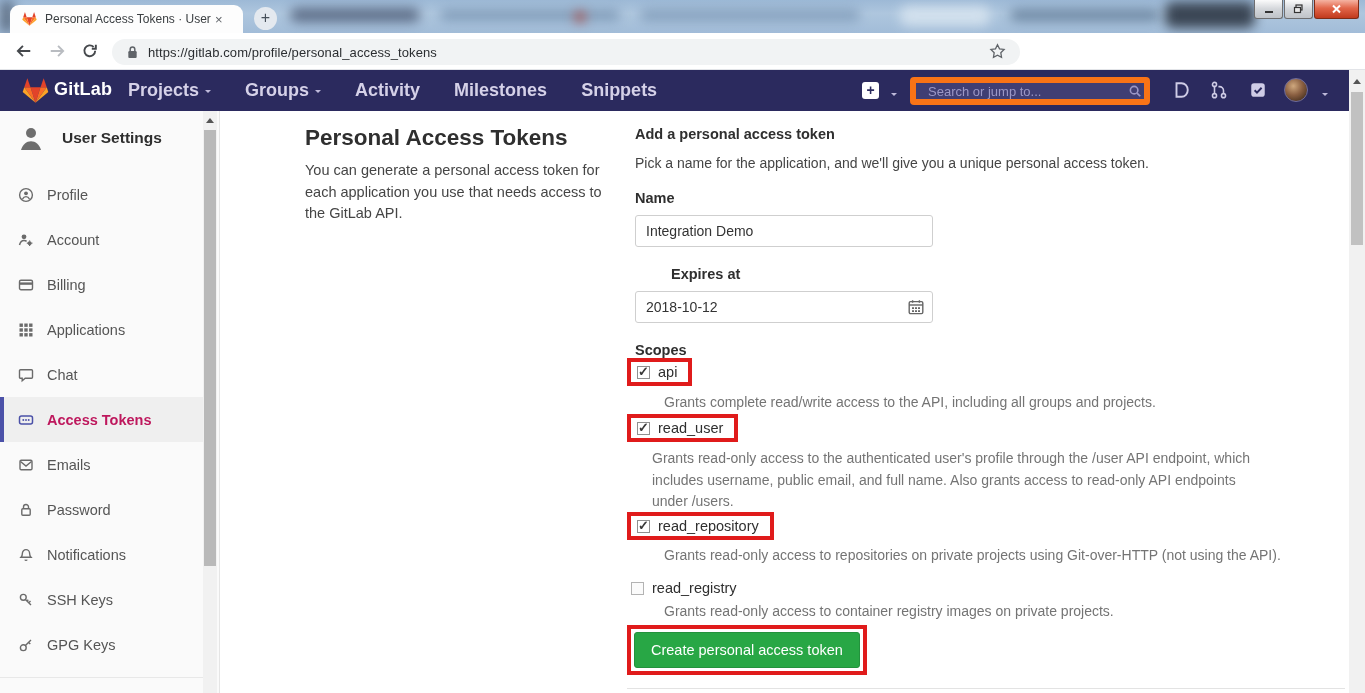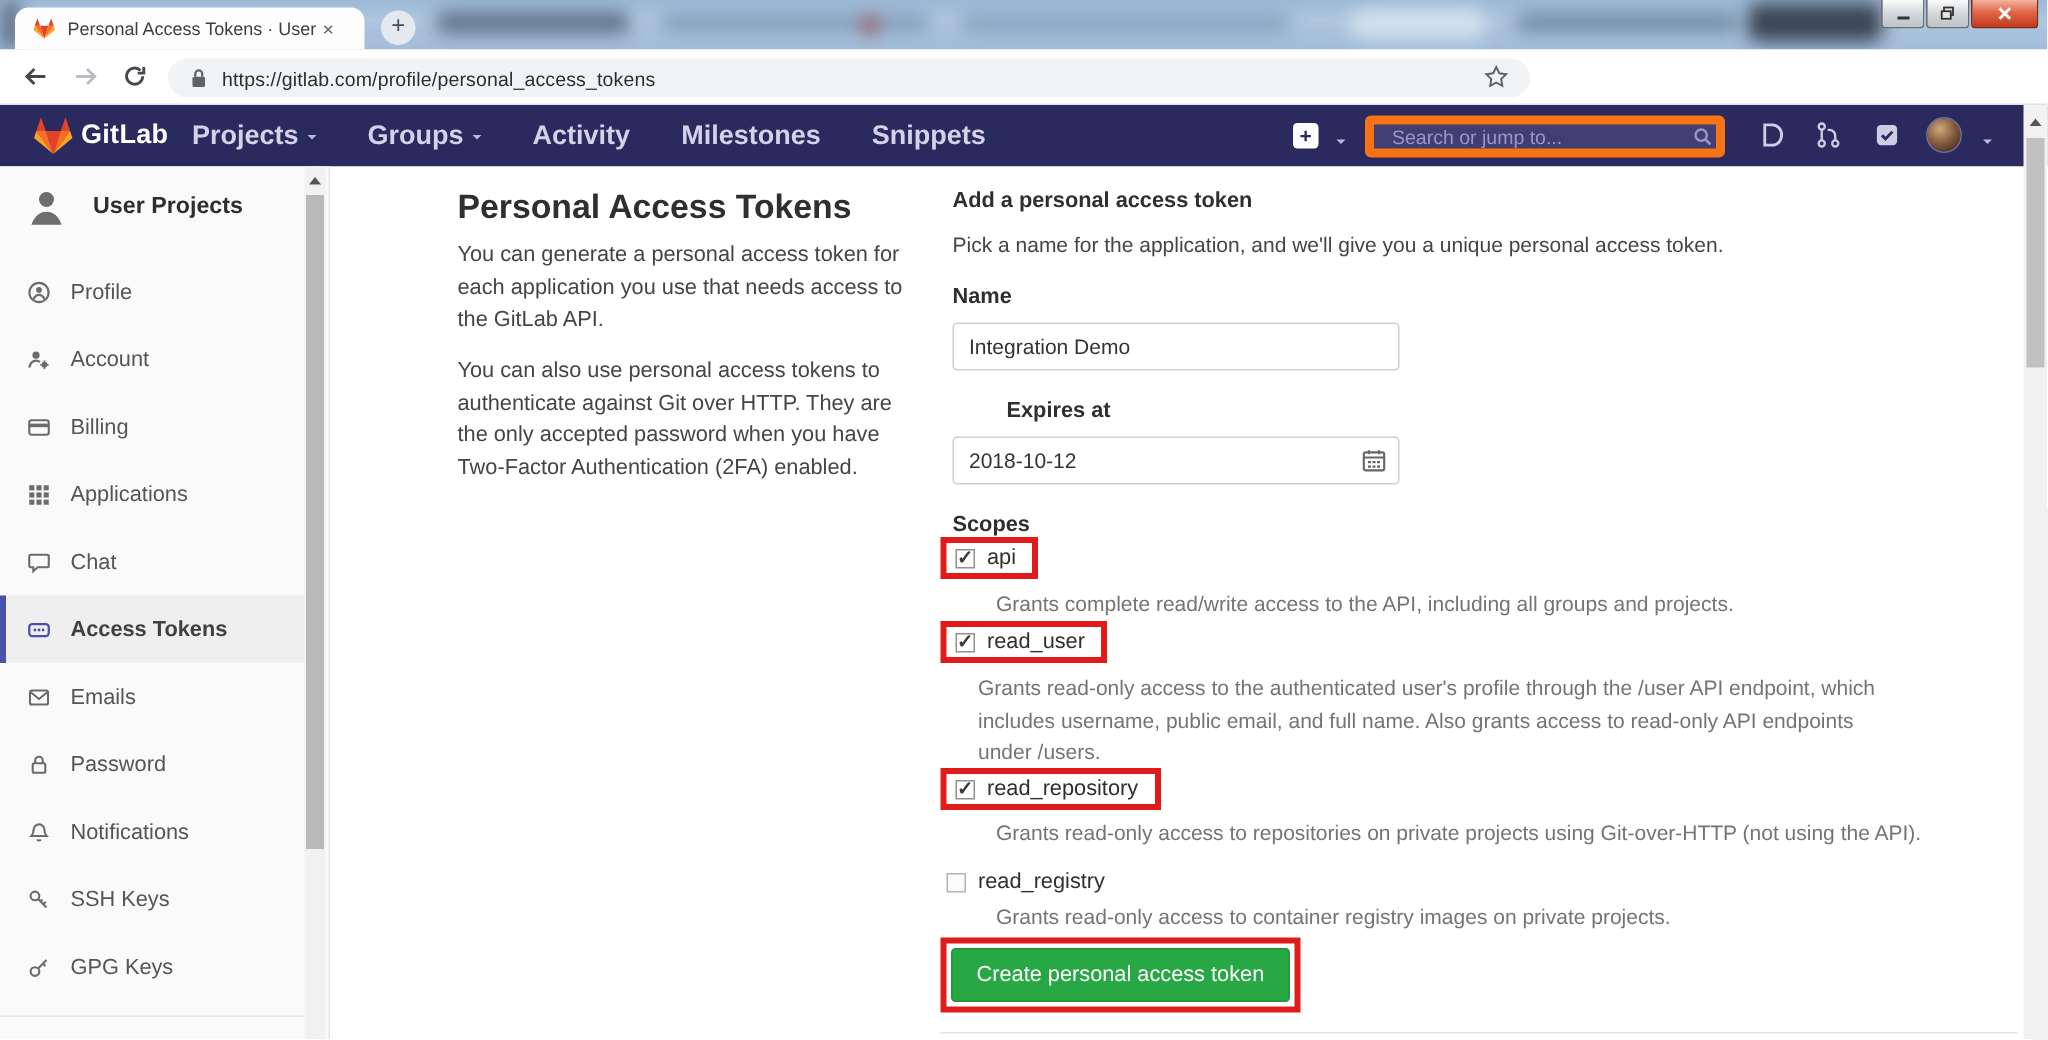--- a/index.html
+++ b/index.html
@@ -58,21 +58,21 @@
 
   
   #page { position:absolute; left:0; top:111px; width:1365px; height:582px; background:#fff; }
 
   
   #sidebar { position:absolute; left:0; top:0; width:220px; height:582px; background:#fafafa; border-right:1px solid #e5e5e5; }
   .sb-header { position:absolute; left:16px; top:12px; display:flex; align-items:center; gap:16px; }
   .sb-header-label { font-size:15.5px; font-weight:bold; color:#2e2e2e; }
   .sb-list { position:absolute; left:0; top:61px; width:204px;text-align:right; }
   .sb-item { height:45px; display:flex; align-items:center; padding-left:18px; gap:13px; color:#555; font-size:14.5px; position:relative; }
-  .sb-item.active { background:#efefef; color:#404040; font-weight:bold; }
+  .sb-item.active { background:#efefef; color:#be185d; font-weight:bold; }
   .sb-item.active::before { content:""; position:absolute; left:0; top:0; bottom:0; width:4px; background:#4b51a8; }
   .sb-divider { position:absolute; left:0; top:566px; width:204px; height:1px; background:#e8e8e8; }
 
   
   .sb-scroll { position:absolute; left:203px; top:0; width:14px; height:582px; background:#f1f1f1; }
   .sb-thumb { position:absolute; left:1px; top:19px; width:12px; height:436px; background:#b9b9b9; }
   .scroll-arrow { position:absolute; left:0; width:14px; height:14px; display:flex; align-items:center; justify-content:center; }
   .tri-up { width:0; height:0; border:4px solid transparent; border-bottom:5px solid #555; margin-top:-4px; }
 
   
@@ -293,21 +293,21 @@
   </div>
 
   <div id="page">
 
     <div id="sidebar">
       <div class="sb-header">
         <svg width="30" height="30" viewBox="0 0 24 24">
           <circle cx="12" cy="8" r="4" fill="#6e6e6e"></circle>
           <path d="M4 21.5c1.4-4.6 4.4-7 8-7s6.6 2.4 8 7z" fill="#6e6e6e"></path>
         </svg>
-        <span class="sb-header-label">User Projects</span>
+        <span class="sb-header-label">User Settings</span>
       </div>
 
       <div class="sb-list">
         <div class="sb-item">
           <svg width="16" height="16" viewBox="0 0 16 16">
             <circle cx="8" cy="8" r="6.4" fill="none" stroke="#6b6b6b" stroke-width="1.4"></circle>
             <circle cx="8" cy="6.3" r="1.9" fill="#6b6b6b"></circle>
             <path d="M4.4 12.3c.9-1.8 2.1-2.7 3.6-2.7s2.7.9 3.6 2.7" fill="none" stroke="#6b6b6b" stroke-width="1.4"></path>
           </svg>
           <span>Profile</span>
@@ -401,21 +401,20 @@
       <div class="sb-scroll">
         <div class="scroll-arrow" style="top:2px;">
             <span class="tri-up"></span>
           </div>
         <div class="sb-thumb"></div>
       </div>
     </div>
 
     <div class="h1">Personal Access Tokens</div>
     <p class="lead" style="top:49px;">You can generate a personal access token for each application you use that needs access to the GitLab API.</p>
-    <p class="lead" style="top:126px;">You can also use personal access tokens to authenticate against Git over HTTP. They are the only accepted password when you have Two-Factor Authentication (2FA) enabled.</p>
 
     <div class="f-head">Add a personal access token</div>
     <div class="f-sub">Pick a name for the application, and we'll give you a unique personal access token.</div>
 
     <label class="f-label" style="top:79px;">Name</label>
     <input class="f-input" style="top: 104px;" value="Integration Demo">
 
     <label class="f-label" style="top:155px;margin-left:36px;">Expires at</label>
     <input class="f-input" style="top: 180px;" value="2018-10-12">
     <svg class="cal-icon" style="top:188px;" viewBox="0 0 16 16">

